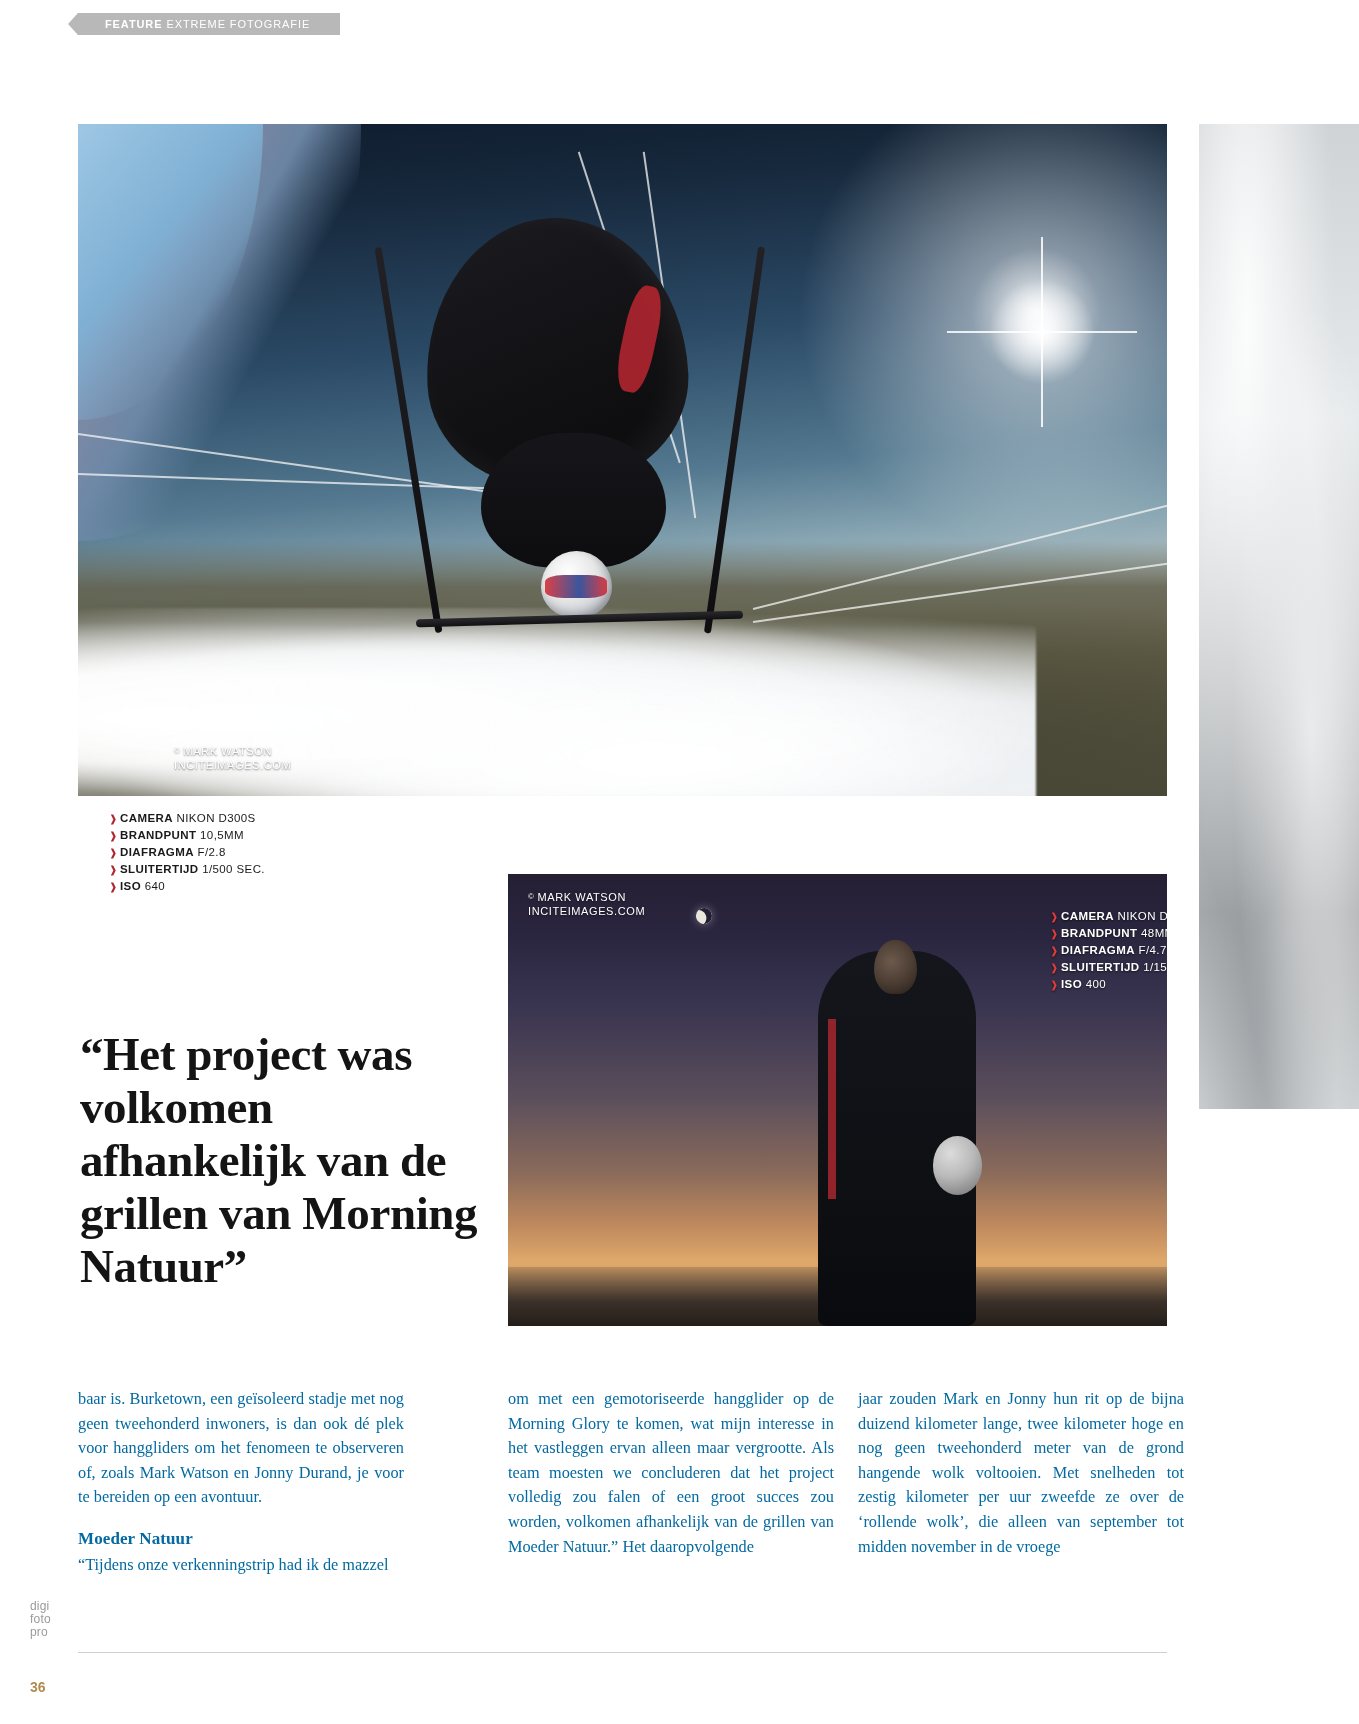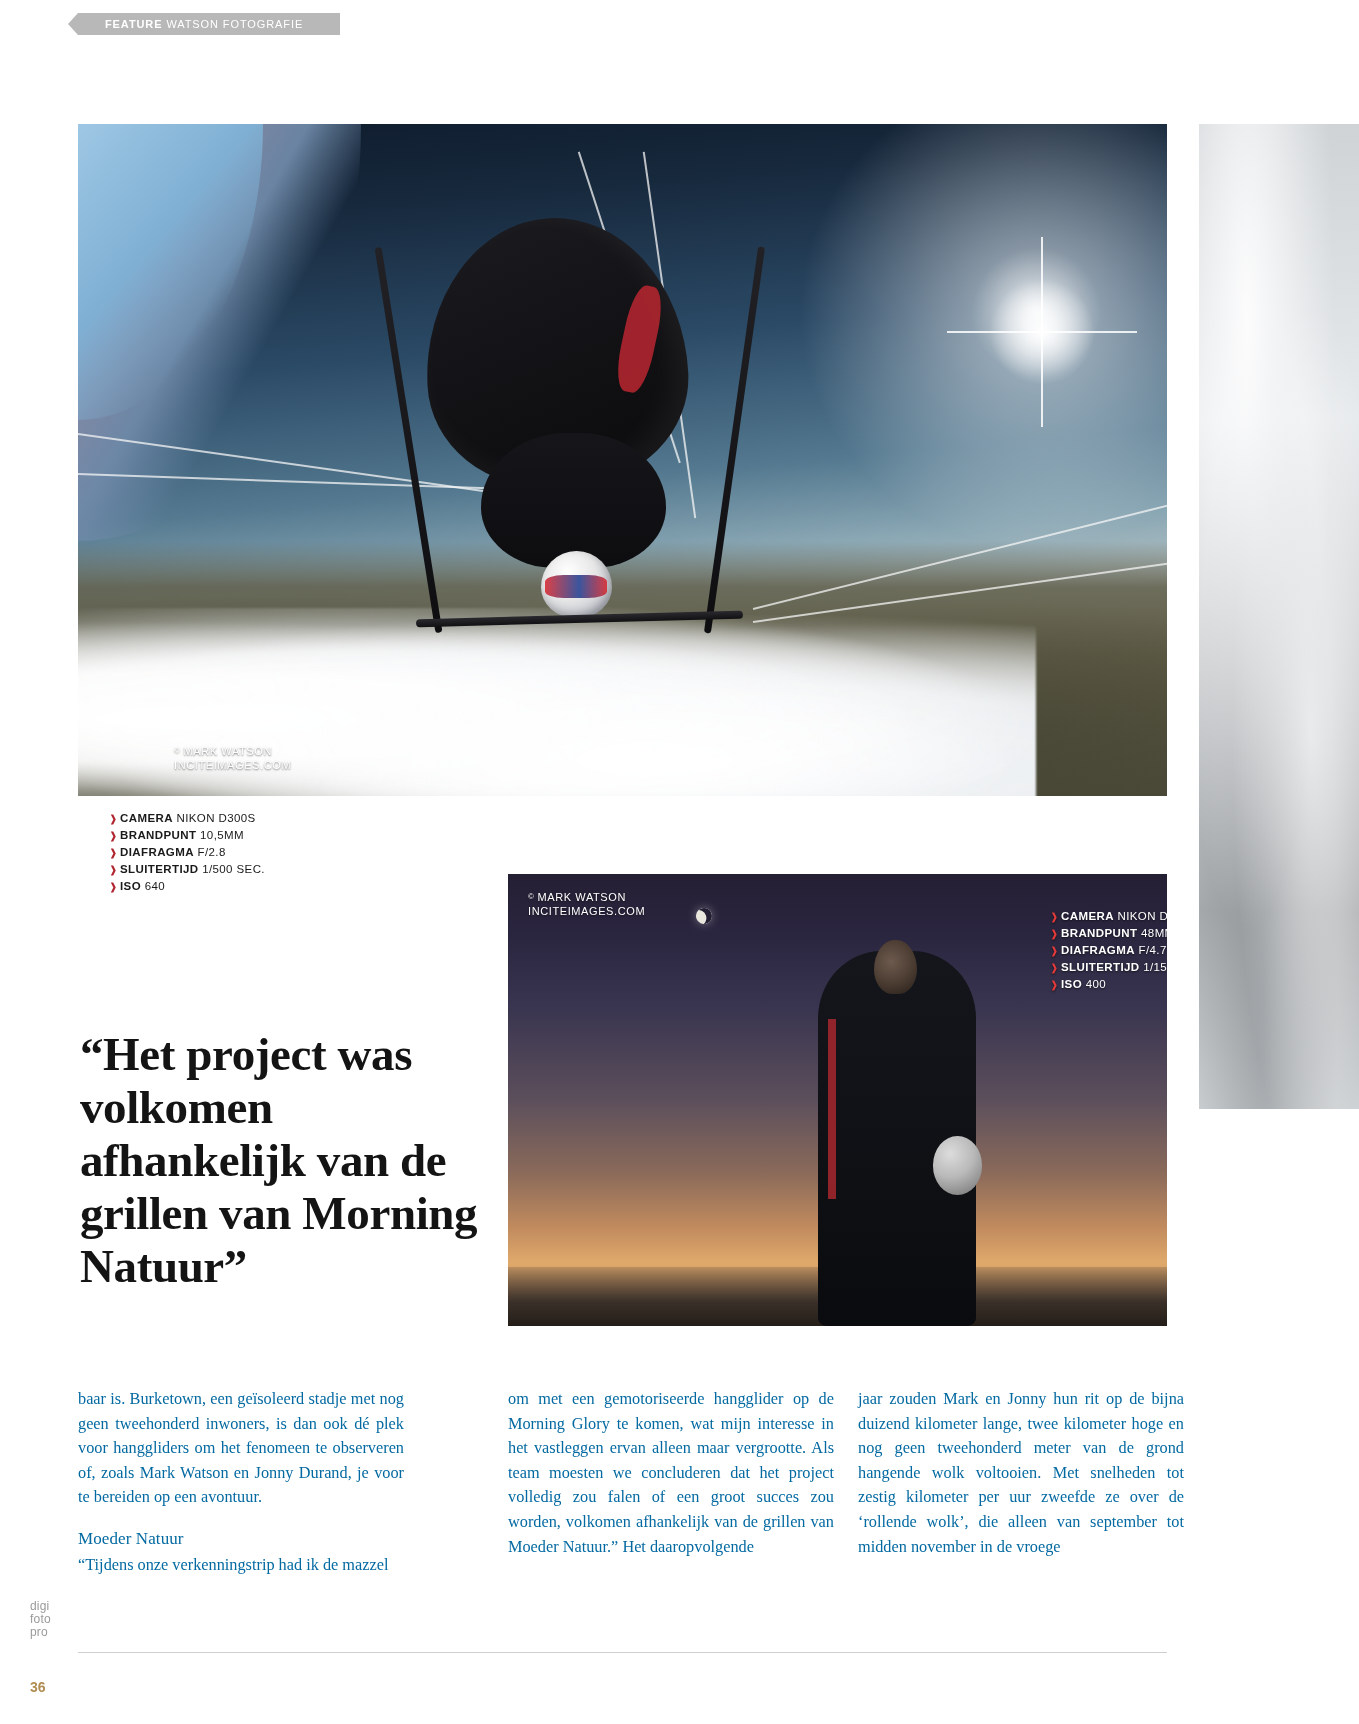--- a/index.html
+++ b/index.html
@@ -346,21 +346,21 @@
     text-align: justify;
   }
   .col.c1 { left: 78px; }
   .col.c2 { left: 508px; }
   .col.c3 { left: 858px; }
   .col p { margin: 0 0 17px 0; }
   .col h3 {
     margin: 0 0 1px 0;
     font-family: "Liberation Serif", serif;
     font-size: 17px;
-    font-weight: normal;
+    font-weight: bold;
     letter-spacing: .1px;
   }
 
   
   .footer-rule {
     position: absolute;
     left: 78px;
     top: 1652px;
     width: 1089px;
     height: 1px;
@@ -386,21 +386,21 @@
     color: #b08d50;
   }
 </style>
 </head>
 <body>
 
 <div class="runhead">
   <span class="arrow"></span>
   <span class="txt">
     <b>FEATURE</b>
-    <span>WATSON FOTOGRAFIE</span>
+    <span>EXTREME FOTOGRAFIE</span>
   </span>
 </div>
 
 <div class="photo-main">
   <div class="sky"></div>
   <div class="sunflare"></div>
   <div class="land"></div>
   <div class="cloudband"></div>
   <div class="cloudband2"></div>
   <div class="fishlip"></div>

